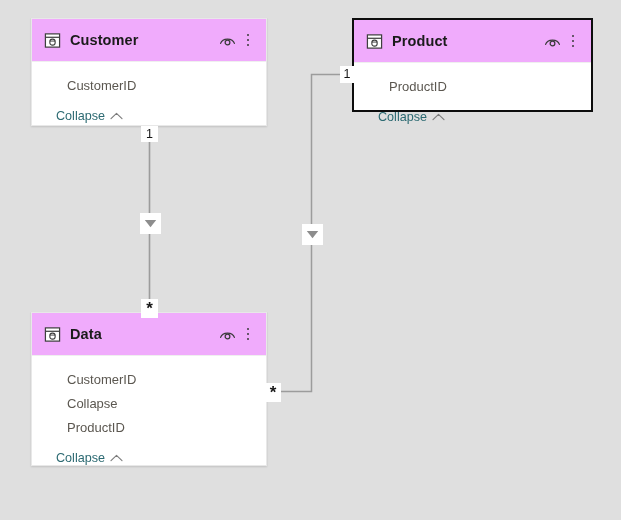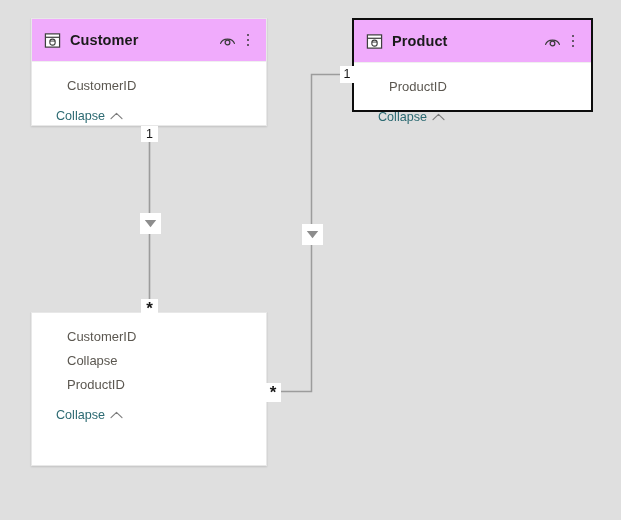--- a/index.html
+++ b/index.html
@@ -183,20 +183,42 @@
       <span class="collapse-link">
         <span>Collapse</span>
         <svg class="chev" viewBox="0 0 13 8">
           <path d="M1 6.6 L6.5 1.4 L12 6.6" fill="none" stroke="#7d7d7d" stroke-width="1.15" stroke-linecap="round" stroke-linejoin="round"></path>
         </svg>
       </span>
     </div>
   </div>
 
   <div class="card" style="left:31px;top:312px;width:236px;height:154px;">
+    <div class="card-header">
+      <svg class="tbl-icon" viewBox="0 0 18 18">
+        <rect x="1.5" y="2" width="15" height="14" fill="#ffffff" stroke="#3f3f3f" stroke-width="1.3"></rect>
+        <line x1="1.5" y1="5.6" x2="16.5" y2="5.6" stroke="#3f3f3f" stroke-width="1.3"></line>
+        <rect x="6.2" y="7.6" width="5.6" height="6.3" rx="2.6" fill="#ffffff" stroke="#3f3f3f" stroke-width="1.2"></rect>
+        <line x1="6.2" y1="9.6" x2="11.8" y2="9.6" stroke="#3f3f3f" stroke-width="1"></line>
+      </svg>
+      <span class="card-title">Data</span>
+      <span class="hdr-actions">
+        <span class="eye-btn">
+          <svg width="17" height="13" viewBox="0 0 17 13">
+            <path d="M1.6 9.4 C3.4 3.6 13.6 3.6 15.4 9.4" fill="none" stroke="#3a3a3a" stroke-width="1.25" stroke-linecap="round"></path>
+            <circle cx="8.5" cy="8.4" r="2.35" fill="none" stroke="#3a3a3a" stroke-width="1.25"></circle>
+          </svg>
+        </span>
+        <span class="kebab-btn">
+          <i></i>
+            <i></i>
+            <i></i>
+        </span>
+      </span>
+    </div>
     <div class="field-list">
       <div class="field">CustomerID</div>
       <div class="field">Collapse</div>
       <div class="field">ProductID</div>
     </div>
     <div class="collapse-row">
       <span class="collapse-link">
         <span>Collapse</span>
         <svg class="chev" viewBox="0 0 13 8">
           <path d="M1 6.6 L6.5 1.4 L12 6.6" fill="none" stroke="#7d7d7d" stroke-width="1.15" stroke-linecap="round" stroke-linejoin="round"></path>

